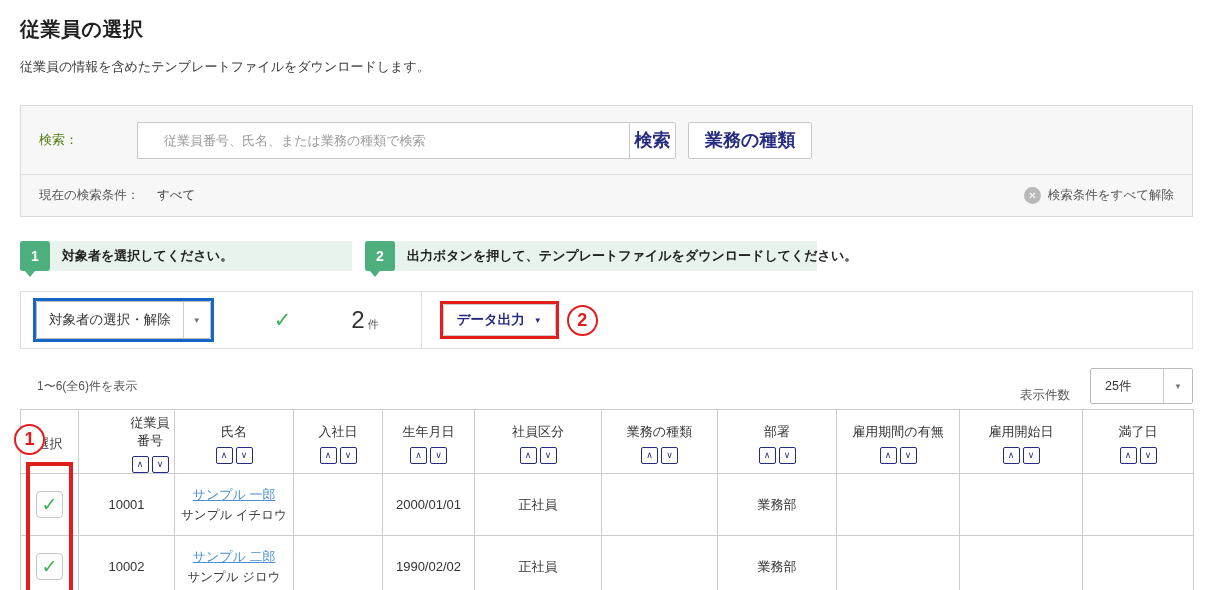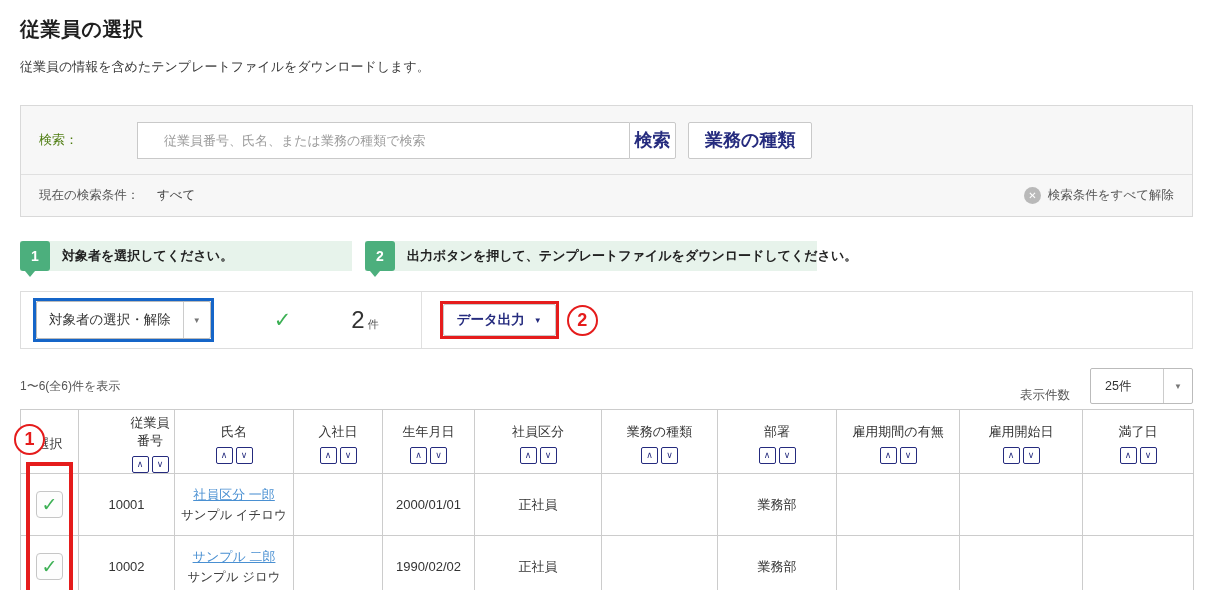--- a/index.html
+++ b/index.html
@@ -88,21 +88,21 @@
   }
   .export-btn .caret { font-size:8px; }
   .anno-circle {
     width:31px; height:31px; border:2px solid #e51c1c; border-radius:50%; color:#e51c1c;
     font-weight:bold; font-size:18px; display:flex; align-items:center; justify-content:center;
     background:transparent;
   }
   .anno-2 { margin-left:8px; }
 
   
-  .list-meta { margin-top:18px; display:flex; align-items:center; height:38px; }
+  .list-meta { margin-top:18px; display:flex; align-items:center; height:38px;margin-left:17px; }
   .range-text { font-size:12px; color:#555; }
   .per-page { margin-left:auto; display:flex; align-items:flex-end; gap:20px; color:#555; font-size:12.5px; }
   .per-page-dd {
     display:inline-flex; align-items:stretch; background:#fff; border:1px solid #bbb; border-radius:2px;
     height:36px; cursor:pointer;
   }
   .per-page-dd .dd-label { display:flex; align-items:center; padding:0 14px; width:72px; color:#333; }
   .per-page-dd .dd-caret { display:flex; align-items:center; padding:0 10px; border-left:1px solid #ccc; color:#777; font-size:8px; }
 
   
@@ -281,21 +281,21 @@
               <button class="sort-btn">∨</button>
             </div>
         </th>
       </tr>
     </thead>
     <tbody>
       <tr>
         <td><span class="checkbox">✓</span></td>
         <td>10001</td>
         <td>
-          <span class="name-link">社員区分 一郎</span>
+          <span class="name-link">サンプル 一郎</span>
           <span class="name-kana">サンプル イチロウ</span>
         </td>
         <td></td>
         <td>2000/01/01</td>
         <td>正社員</td>
         <td></td>
         <td>業務部</td>
         <td></td>
         <td></td>
         <td></td>

